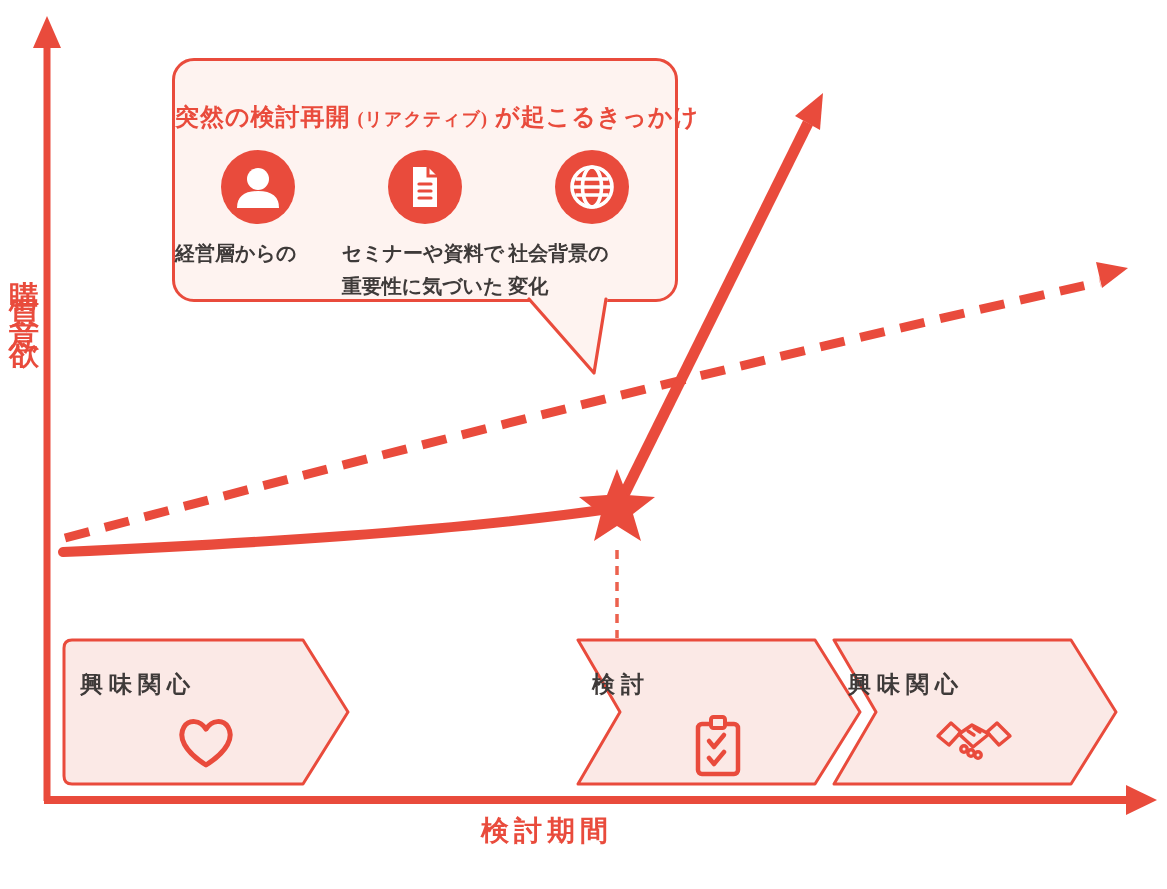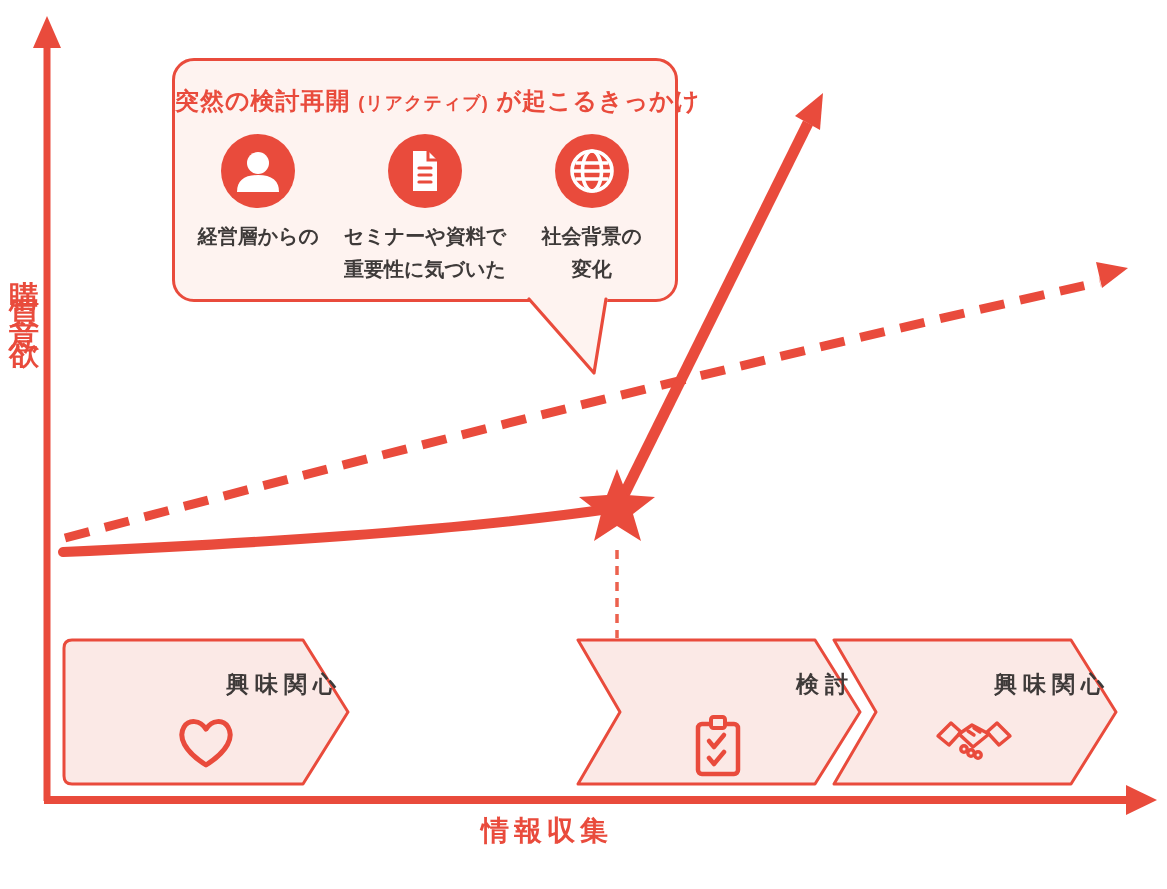--- a/index.html
+++ b/index.html
@@ -17,33 +17,33 @@
 
   
   .ylabel{position:absolute;left:6px;top:256px;z-index:2;writing-mode:vertical-rl;text-orientation:upright;
           color:var(--red);font-size:30px;font-weight:bold;letter-spacing:20px;line-height:36px;}
   .xlabel{position:absolute;left:462px;top:812px;width:170px;z-index:2;text-align:center;
           color:var(--red);font-size:28px;font-weight:bold;letter-spacing:5px;}
 
   
   .callout{position:absolute;left:172px;top:58px;width:500px;height:238px;z-index:2;
            background:var(--callout-bg);border:3px solid var(--red);border-radius:22px;}
-  .callout-title{margin-top:24px;color:var(--red);font-weight:bold;font-size:24px;letter-spacing:1px;white-space:nowrap;}
+  .callout-title{margin-top:40px;color:var(--red);font-weight:bold;font-size:24px;letter-spacing:1px;white-space:nowrap;font-family:Liberation Serif, serif;}
   .callout-title .paren{font-size:18px;}
   .callout-items{display:flex;margin-top:17px;}
-  .callout-item{flex:1 1 0;text-align:center;font-family:Liberation Mono, monospace;}
+  .callout-item{flex:1 1 0;text-align:left;}
   .icon-circle{width:74px;height:74px;border-radius:50%;background:var(--red);margin:0 auto;}
   .item-label{margin-top:13px;color:var(--ink);font-size:20px;line-height:33px;font-weight:600;white-space:nowrap;}
   .item-label span{display:block;}
   .tail-svg{position:absolute;left:505px;top:285px;z-index:4;pointer-events:none;}
 
   
   .stage{position:absolute;top:637px;width:292px;height:150px;z-index:2;}
   .stage .chev{position:absolute;left:0;top:0;}
-  .stage-label{position:absolute;left:20px;right:10px;top:32px;text-align:right;color:var(--ink);
+  .stage-label{position:absolute;left:20px;right:10px;top:32px;text-align:left;color:var(--ink);
                font-size:23px;font-weight:bold;letter-spacing:6px;}
   .stage-icon{position:absolute;left:0;right:0;top:76px;display:flex;justify-content:center;}
 </style>
 </head>
 <body>
 
 <div class="canvas">
 
   <svg class="layer" width="1167" height="889" viewBox="0 0 1167 889">
 
@@ -64,21 +64,21 @@
 
     <line class="stroke-red" x1="617" y1="509" x2="808" y2="123" stroke-width="11"></line>
     <polygon class="fill-red" points="823,93 820,130 795,116"></polygon>
 
     <line x1="617" y1="550" x2="617" y2="638" stroke="var(--red-soft)" stroke-width="3.5" stroke-dasharray="9 7"></line>
 
     <polygon class="fill-red" points="617,469 627,495 655,497 633,514 641,541 617,526 594,541 601,514 579,497 607,495"></polygon>
   </svg>
 
   <div class="ylabel">購買意欲</div>
-  <div class="xlabel">情報収集</div>
+  <div class="xlabel">検討期間</div>
 
   <div class="callout">
     <div class="callout-title">
       <span>突然の検討再開</span>
       <span class="paren">(リアクティブ)</span>
       <span>が起こるきっかけ</span>
     </div>
     <div class="callout-items">
 
       <div class="callout-item">

